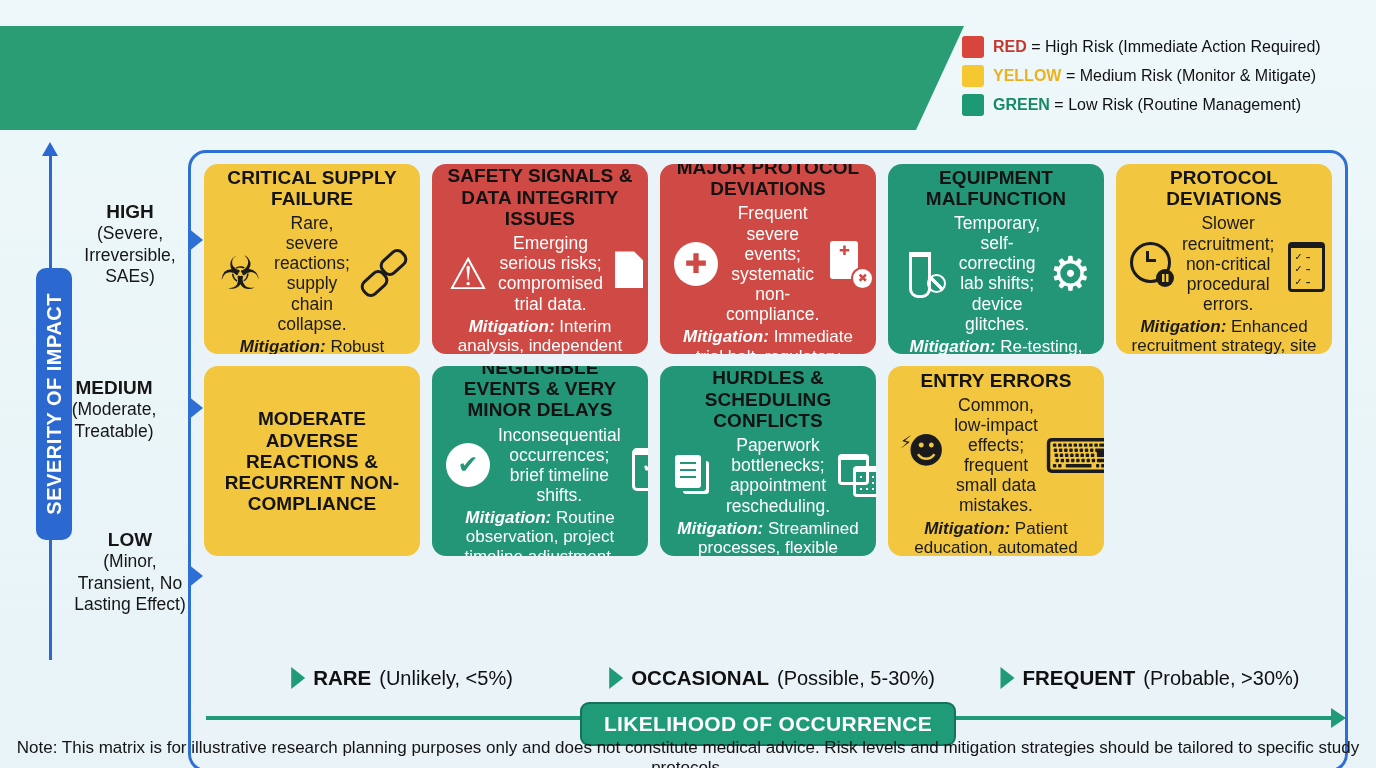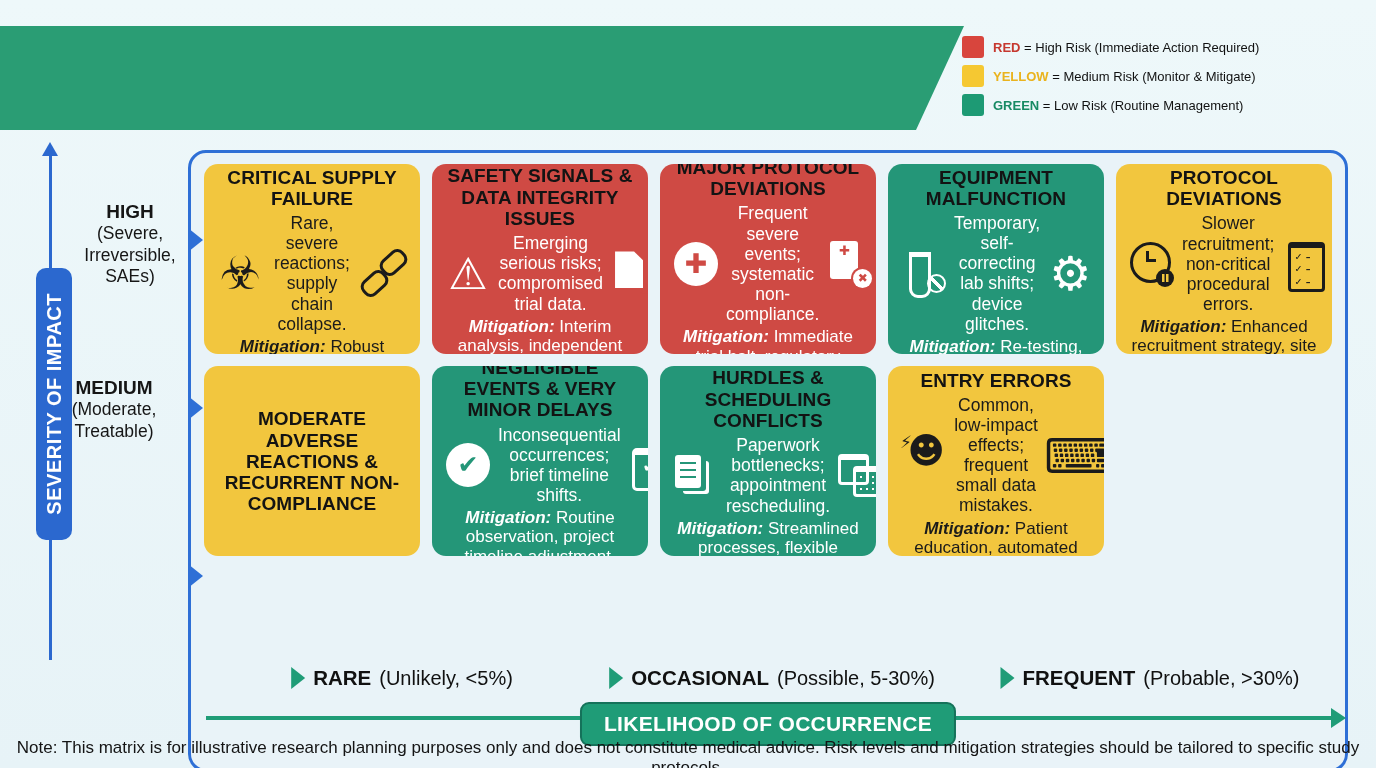--- a/index.html
+++ b/index.html
@@ -10,21 +10,21 @@
   
   .banner-green { position:absolute; left:0; top:26px; width:964px; height:104px; background:#2a9d74;
     clip-path:polygon(0 0,100% 0,calc(100% - 48px) 100%,0 100%); }
   .banner-blue  { position:absolute; left:0; top:26px; width:948px; height:104px; background:#2b68cf;
     clip-path:polygon(0 0,100% 0,calc(100% - 48px) 100%,0 100%); display:flex; flex-direction:column; justify-content:center; padding-left:56px; }
   .banner-title { color:#fff; font-size:33px; font-weight:800; letter-spacing:.2px; line-height:1.15; }
   .banner-sub   { color:#f2f7ff; font-size:29px; font-weight:400; letter-spacing:.2px; line-height:1.2; }
 
   
   .legend { position:absolute; left:962px; top:36px; width:406px; display:flex; flex-direction:column; gap:7px; }
-  .legend-row { display:flex; align-items:center; gap:9px; font-size:13px; font-weight:500; color:#111; }
+  .legend-row { display:flex; align-items:center; gap:9px; font-size:16px; font-weight:500; color:#111; }
   .legend-swatch { width:22px; height:22px; border-radius:3px; flex:0 0 auto; }
   .sw-red { background:#d8453d; } .sw-yellow { background:#f5c832; } .sw-green { background:#1d9a74; }
   .legend-name { font-weight:800; }
   .ln-red { color:#c6382f; } .ln-yellow { color:#eab31e; } .ln-green { color:#178a63; }
 
   
   .y-line { position:absolute; left:49px; top:154px; width:3px; height:506px; background:#2b68cf; }
   .y-line::before { content:""; position:absolute; top:-12px; left:-7px; border-left:8.5px solid transparent; border-right:8.5px solid transparent; border-bottom:14px solid #2b68cf; }
   .y-pill { position:absolute; left:36px; top:268px; width:36px; height:272px; background:#2b68cf; border-radius:10px;
     display:flex; align-items:center; justify-content:center; }
@@ -132,20 +132,24 @@
     <span class="y-pill-text" data-name="severity-axis-label">SEVERITY OF IMPACT</span>
   </div>
   <div class="row-label rl-high" data-name="row-label-high">
     <div class="rl-main" data-name="row-label-main">HIGH</div>
     <div class="rl-sub" data-name="row-label-sub">(Severe, Irreversible, SAEs)</div>
   </div>
   <div class="row-label rl-medium" data-name="row-label-medium">
     <div class="rl-main" data-name="row-label-main">MEDIUM</div>
     <div class="rl-sub" data-name="row-label-sub">(Moderate, Treatable)</div>
   </div>
+  <div class="row-label rl-low" data-name="row-label-low">
+    <div class="rl-main" data-name="row-label-main">LOW</div>
+    <div class="rl-sub" data-name="row-label-sub">(Minor, Transient, No Lasting Effect)</div>
+  </div>
 
   <div class="matrix" data-name="risk-matrix">
     <span class="row-arrow ra-1" data-name="row-pointer-icon"></span>
     <span class="row-arrow ra-2" data-name="row-pointer-icon"></span>
     <span class="row-arrow ra-3" data-name="row-pointer-icon"></span>
 
     <div class="cell cell--yellow" data-name="matrix-cell-high-rare">
       <div class="cell-title" data-name="cell-title">UNEXPECTED TOXICITY &amp; CRITICAL SUPPLY FAILURE</div>
       <div class="cell-mid">
         <span class="cicon" data-name="biohazard-icon"></span>

